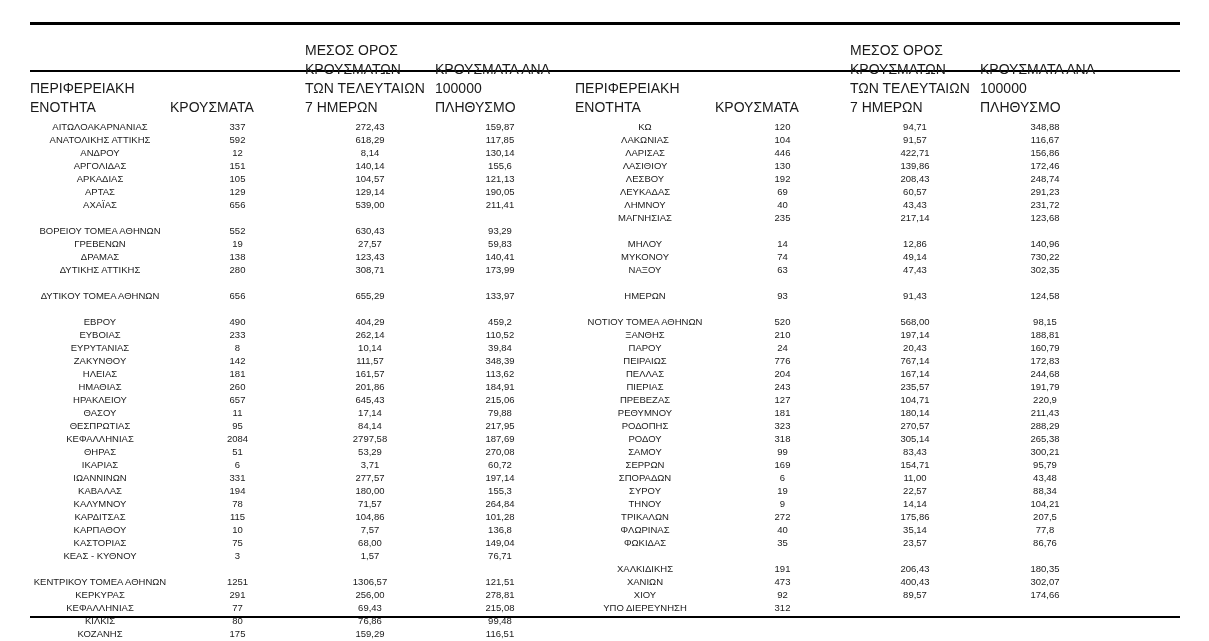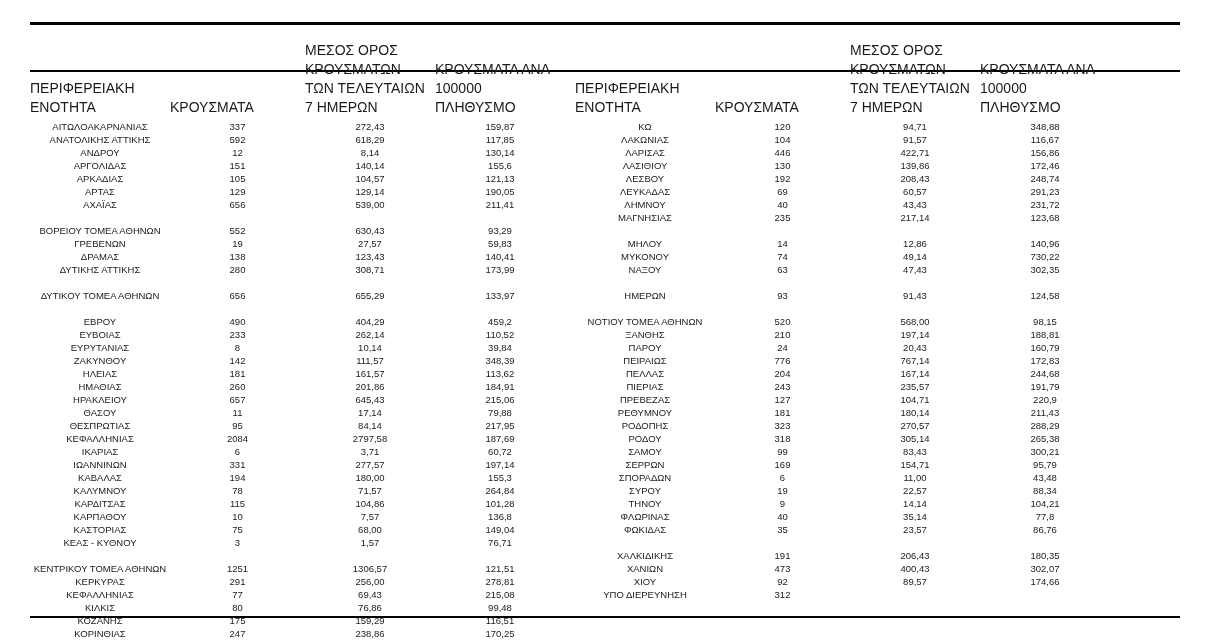--- a/index.html
+++ b/index.html
@@ -236,20 +236,26 @@
             <td>84,14</td>
             <td>217,95</td>
           </tr>
           <tr>
             <td>ΚΕΦΑΛΛΗΝΙΑΣ</td>
             <td>2084</td>
             <td>2797,58</td>
             <td>187,69</td>
           </tr>
           <tr>
+            <td>ΘΗΡΑΣ</td>
+            <td>51</td>
+            <td>53,29</td>
+            <td>270,08</td>
+          </tr>
+          <tr>
             <td>ΙΚΑΡΙΑΣ</td>
             <td>6</td>
             <td>3,71</td>
             <td>60,72</td>
           </tr>
           <tr>
             <td>ΙΩΑΝΝΙΝΩΝ</td>
             <td>331</td>
             <td>277,57</td>
             <td>197,14</td>
@@ -527,20 +533,26 @@
             <td>22,57</td>
             <td>88,34</td>
           </tr>
           <tr>
             <td>ΤΗΝΟΥ</td>
             <td>9</td>
             <td>14,14</td>
             <td>104,21</td>
           </tr>
           <tr>
+            <td>ΤΡΙΚΑΛΩΝ</td>
+            <td>272</td>
+            <td>175,86</td>
+            <td>207,5</td>
+          </tr>
+          <tr>
             <td>ΦΛΩΡΙΝΑΣ</td>
             <td>40</td>
             <td>35,14</td>
             <td>77,8</td>
           </tr>
           <tr>
             <td>ΦΩΚΙΔΑΣ</td>
             <td>35</td>
             <td>23,57</td>
             <td>86,76</td>

